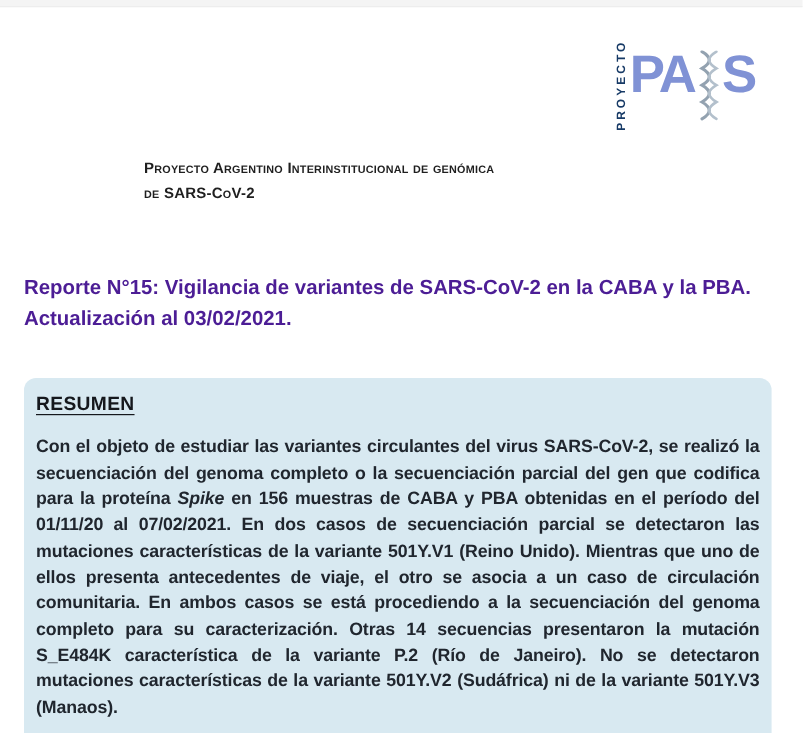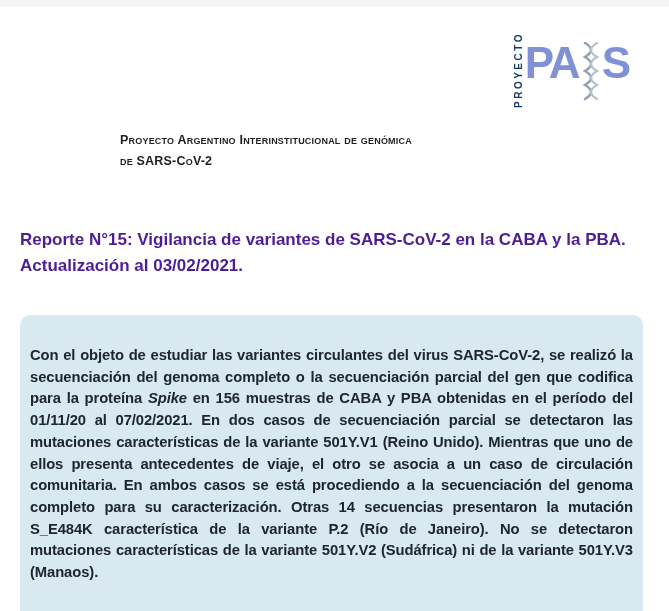--- a/index.html
+++ b/index.html
@@ -126,15 +126,16 @@
     <div>Proyecto Argentino Interinstitucional de genómica</div>
     <div>de SARS-CoV-2</div>
   </div>
 
   <div class="report-title">
     <div>Reporte N°15: Vigilancia de variantes de SARS-CoV-2 en la CABA y la PBA.</div>
     <div>Actualización al 03/02/2021.</div>
   </div>
 
   <div class="resumen-box" style="background: rgb(216, 233, 241);">
+    <div class="resumen-heading">RESUMEN</div>
     <div class="resumen-body"><span>Con el objeto de estudiar las variantes circulantes del virus SARS-CoV-2, se realizó la secuenciación del genoma completo o la secuenciación parcial del gen que codifica para la proteína </span><em>Spike</em><span> en 156 muestras de CABA y PBA obtenidas en el período del 01/11/20 al 07/02/2021. En dos casos de secuenciación parcial se detectaron las mutaciones características de la variante 501Y.V1 (Reino Unido). Mientras que uno de ellos presenta antecedentes de viaje, el otro se asocia a un caso de circulación comunitaria. En ambos casos se está procediendo a la secuenciación del genoma completo para su caracterización. Otras 14 secuencias presentaron la mutación S_E484K característica de la variante P.2 (Río de Janeiro). No se detectaron mutaciones características de la variante 501Y.V2 (Sudáfrica) ni de la variante 501Y.V3 (Manaos).</span></div>
   </div>
 </div>
 
 </body></html>

